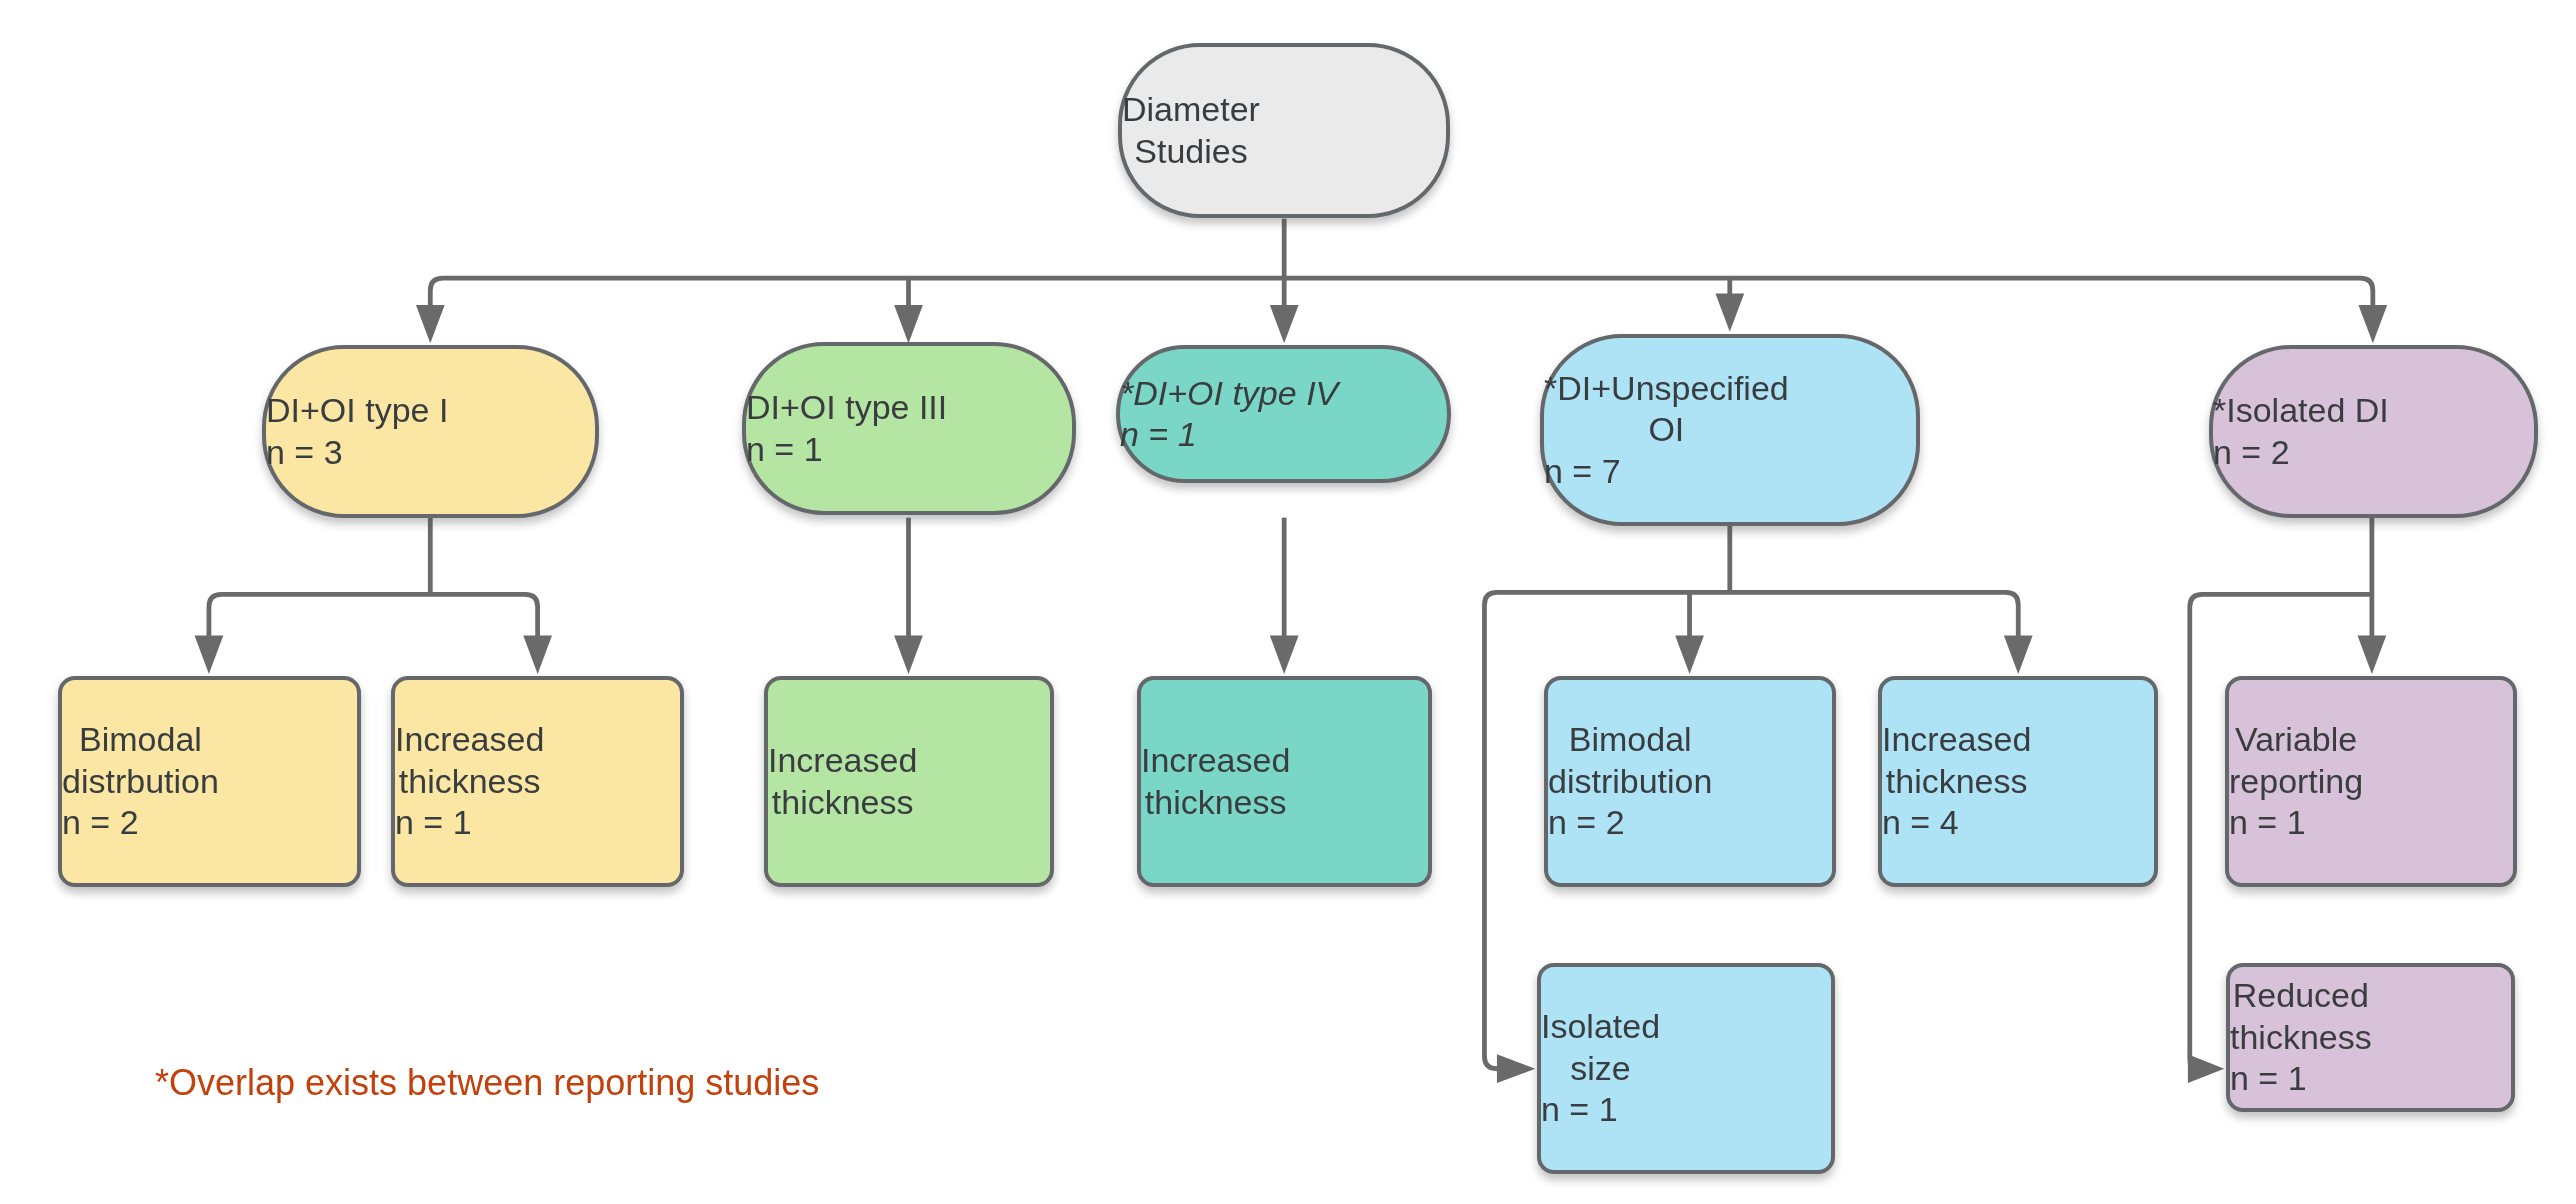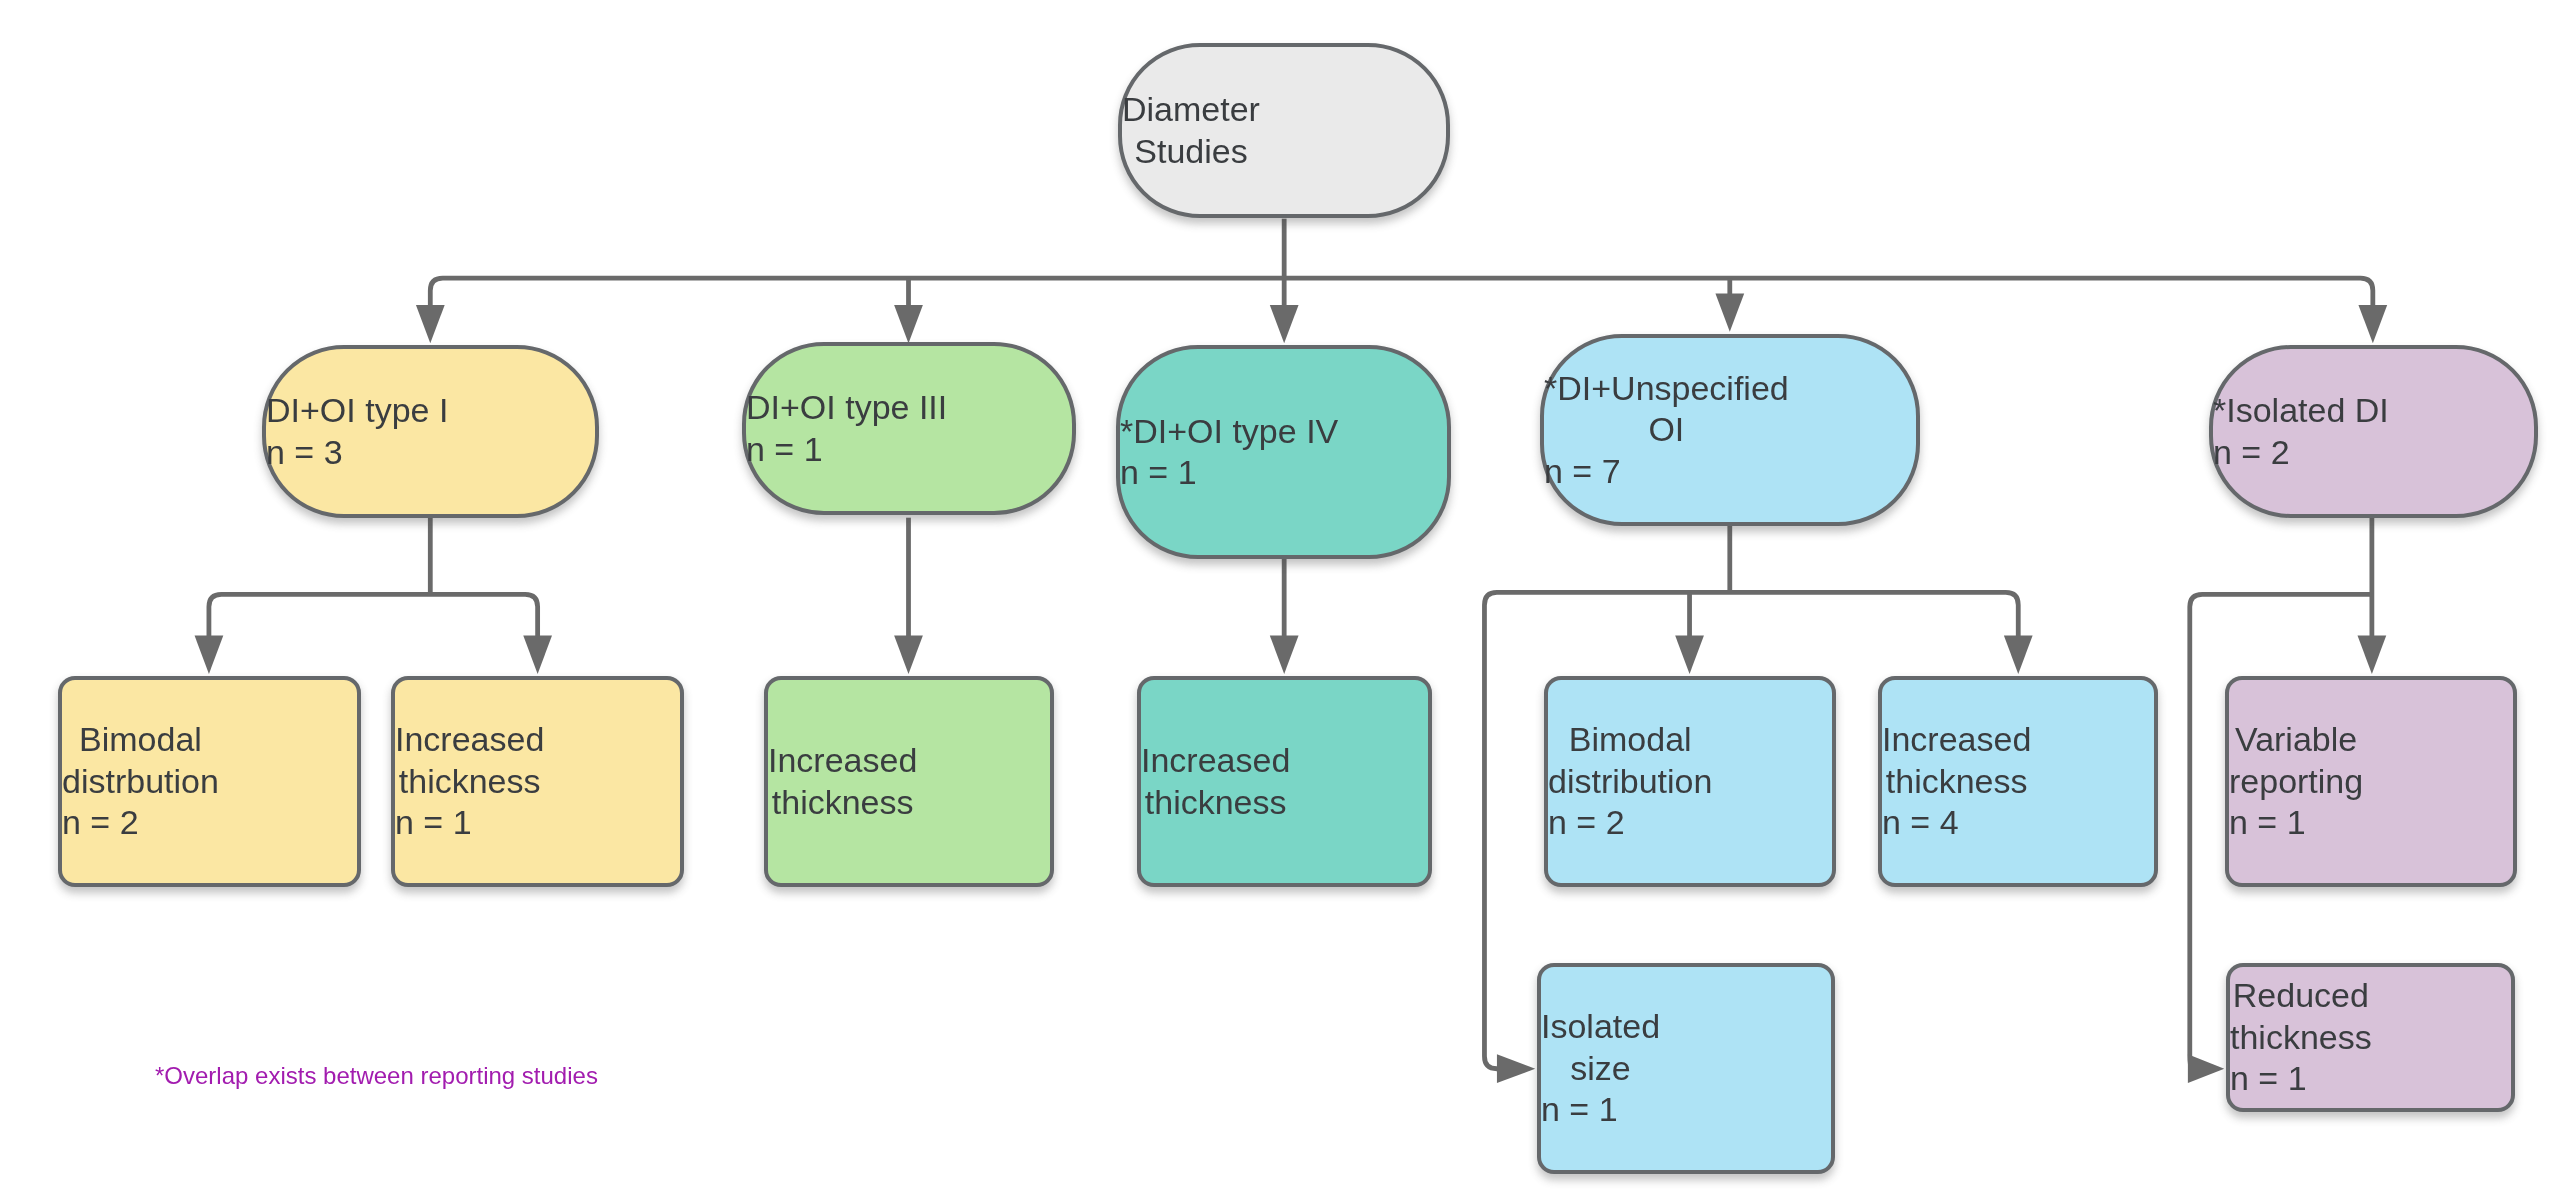--- a/index.html
+++ b/index.html
@@ -42,22 +42,22 @@
     line-height:1.22;
     box-shadow:0 5.8px 8.6px rgba(70,70,70,0.32);
   }
   .pill{border-radius:82px;}
   .box{border-radius:17px;}
   .lbl{white-space:pre-line;}
   #footnote{
     position:absolute;
     left:155px;
     top:1062px;
-    font-size:24px;
-    color:#a21caf;
+    font-size:36px;
+    color:#c2410c;
   }
 </style>
 </head>
 <body>
 
 <div id="canvas">
 
   <svg id="wires" viewBox="0 0 2688 1257" xmlns="http://www.w3.org/2000/svg">
 
     <path d="M1340 228 V320"></path>
@@ -106,21 +106,21 @@
   <div class="node pill" style="left: 262px; top: 345px; width: 337px; height: 173px; background-color: rgb(251, 231, 163);">
     <div class="lbl">DI+OI type I</div>
     <div class="lbl">n = 3</div>
   </div>
 
   <div class="node pill" style="left: 742px; top: 342px; width: 334px; height: 173px; background-color: rgb(181, 229, 162);">
     <div class="lbl">DI+OI type III</div>
     <div class="lbl">n = 1</div>
   </div>
 
-  <div class="node pill" style="left: 1116px; top: 345px; width: 335px; height: 214px; background-color: rgb(122, 214, 198);">
+  <div class="node pill" style="left: 1116px; top: 345px; width: 335px; height: 138px; background-color: rgb(122, 214, 198); font-style: italic;">
     <div class="lbl">*DI+OI type IV</div>
     <div class="lbl">n = 1</div>
   </div>
 
   <div class="node pill" style="left: 1540px; top: 334px; width: 380px; height: 192px; background-color: rgb(174, 227, 245);">
     <div class="lbl">*DI+Unspecified
 OI</div>
     <div class="lbl">n = 7</div>
   </div>
 

